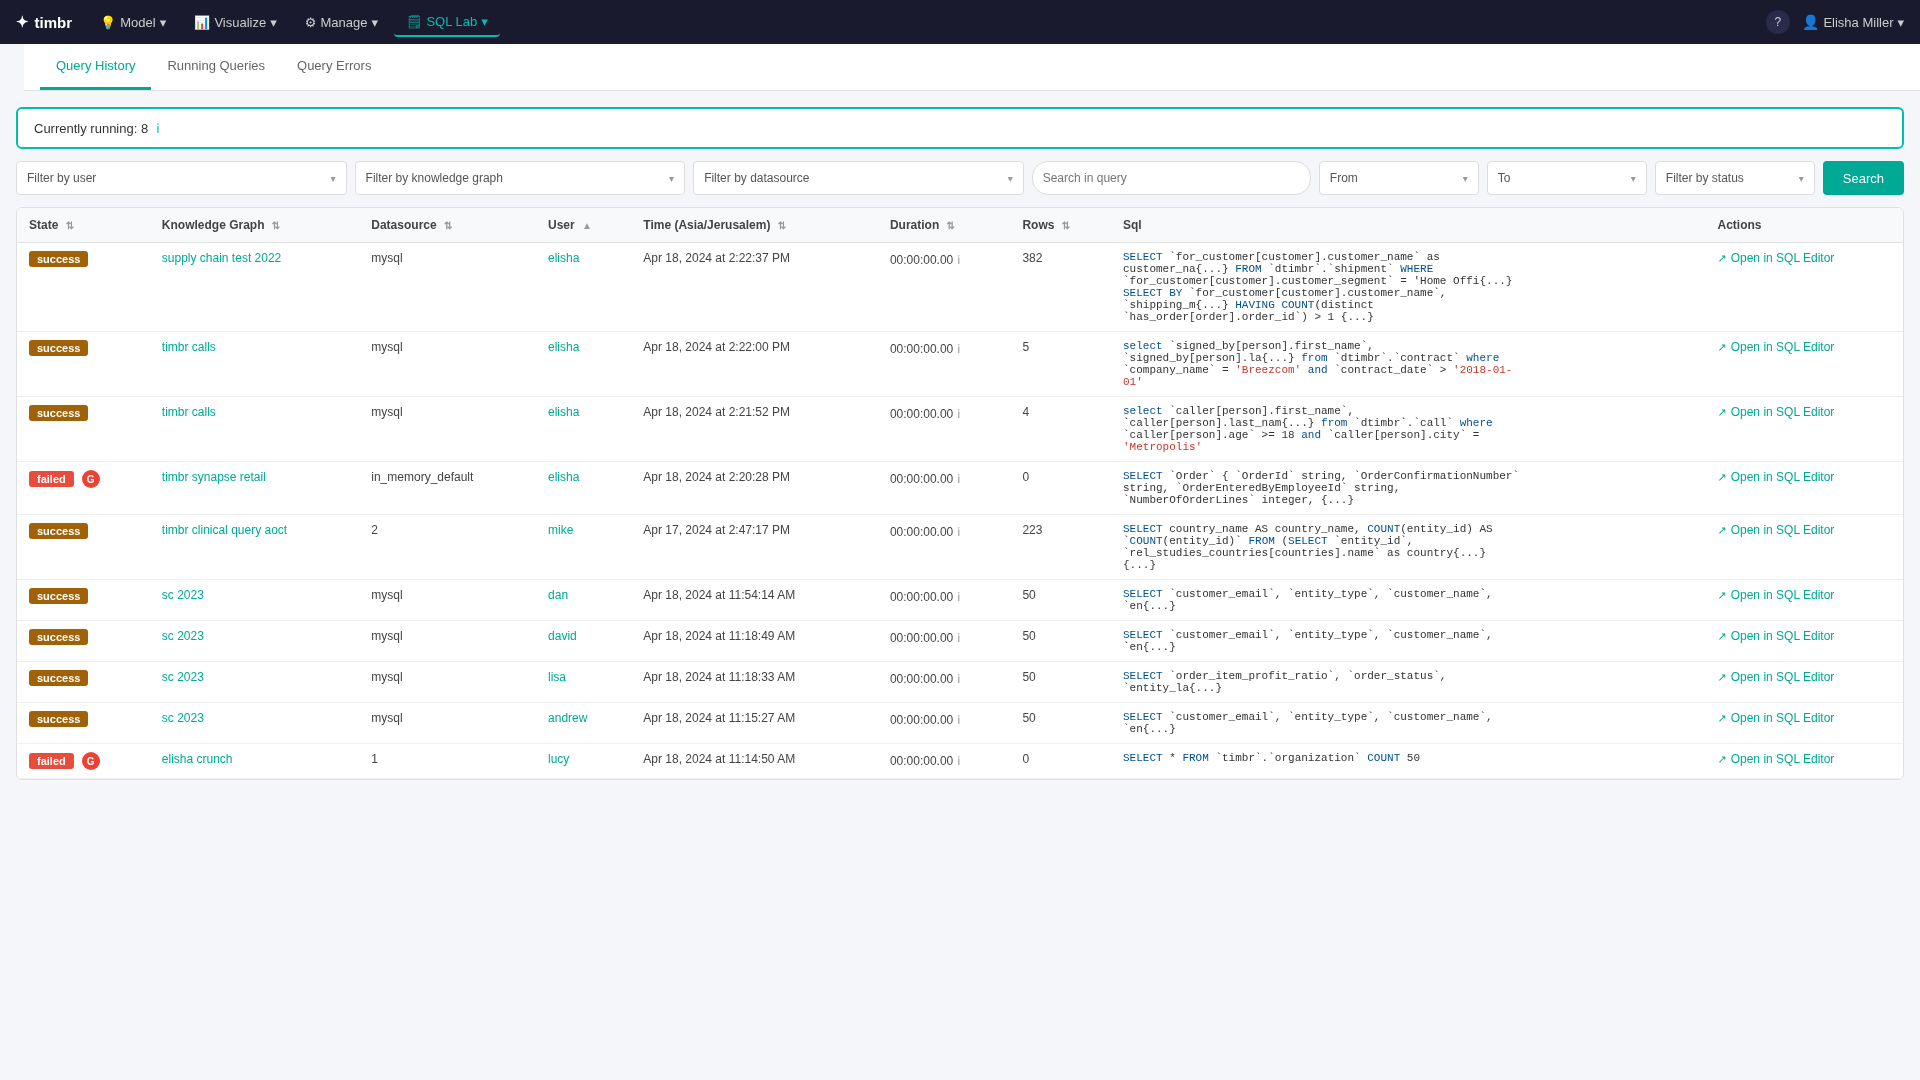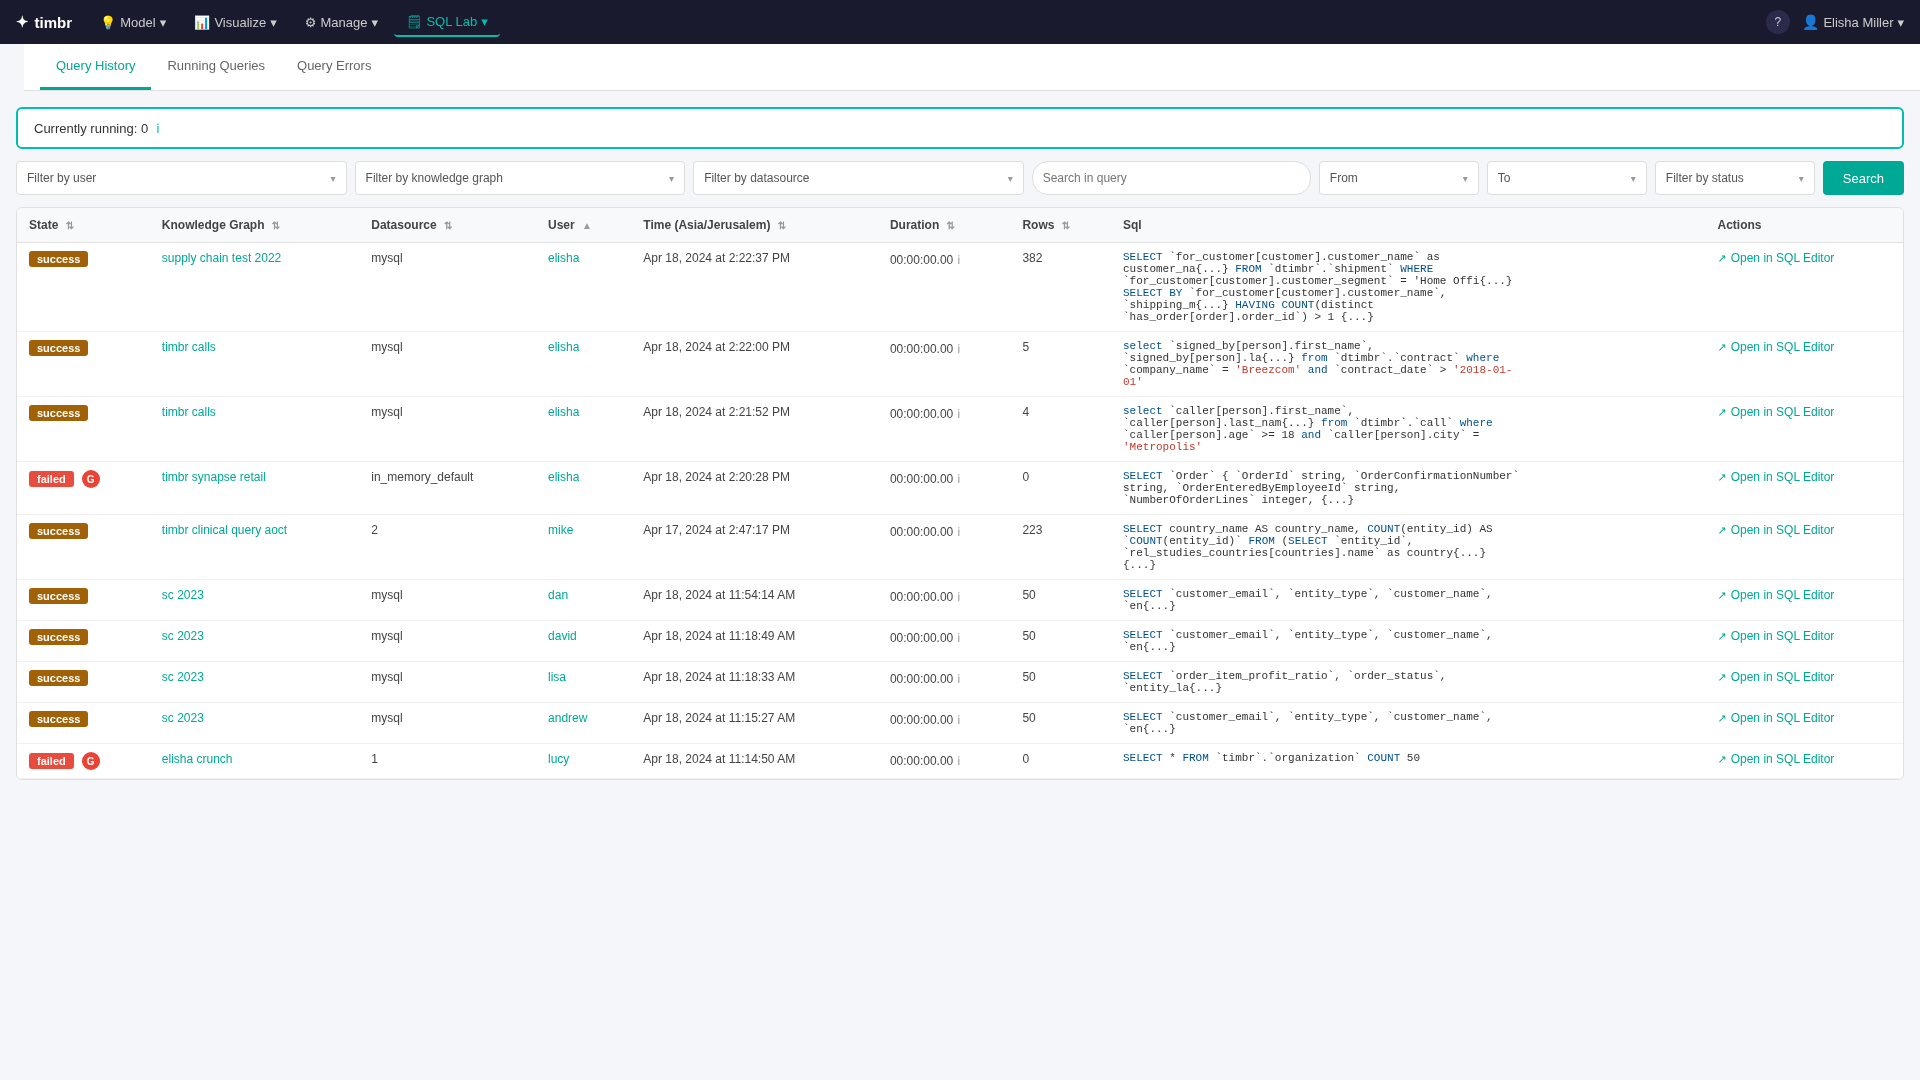--- a/index.html
+++ b/index.html
@@ -234,21 +234,21 @@
 
 <div class="tabbar">
   <div class="tab active">Query History</div>
   <div class="tab">Running Queries</div>
   <div class="tab">Query Errors</div>
 </div>
 
 <div class="main">
 
   <div class="status-bar">
-    <span>Currently running: 0</span>
+    <span>Currently running: 8</span>
     <span style="color:#00bfae;">ℹ</span>
   </div>
 
   <div class="filters-row">
     <div class="filter-select wide">
       <span>Filter by user</span>
       <span class="filter-chevron">▾</span>
     </div>
     <div class="filter-select wide">
       <span>Filter by knowledge graph</span>

